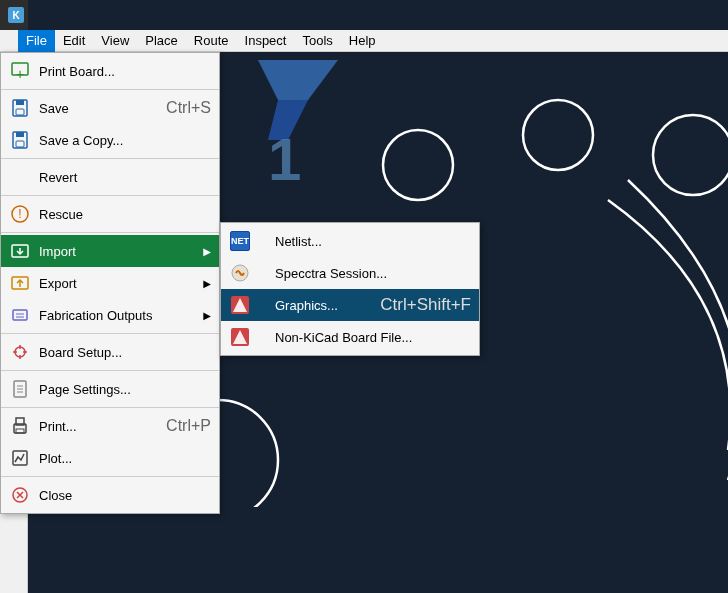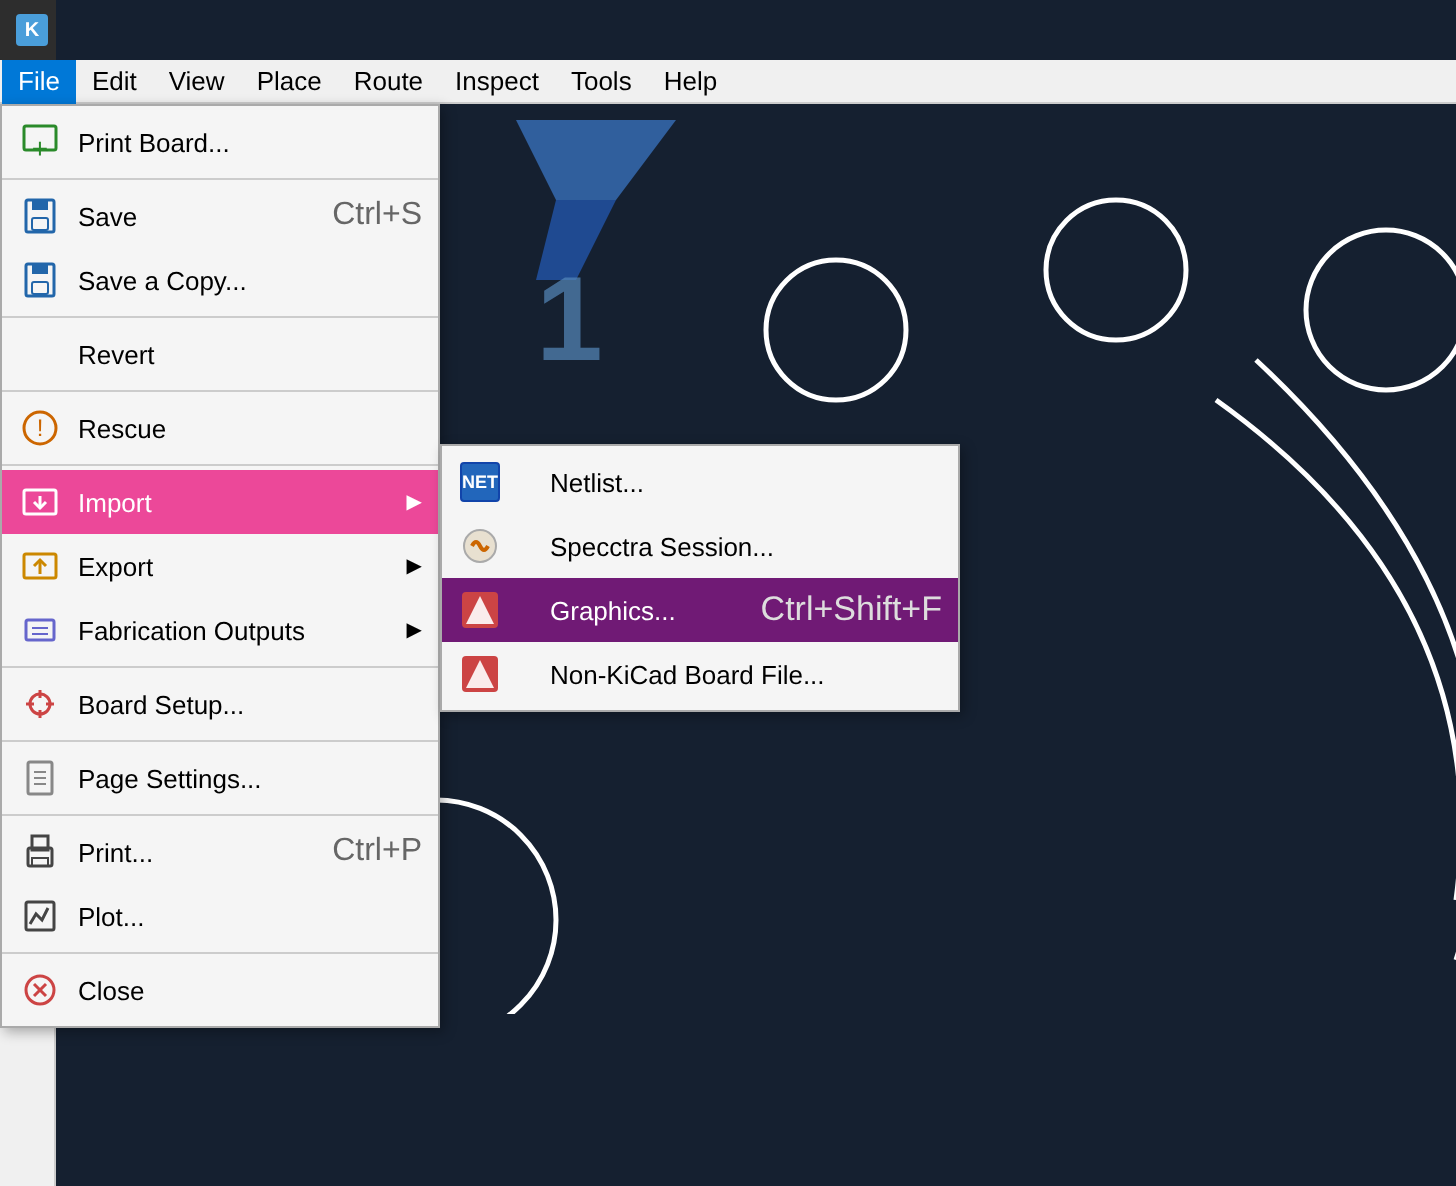--- a/index.html
+++ b/index.html
@@ -36,21 +36,21 @@
       font-weight: bold;
       color: white;
     }
 
     
     .menu-bar {
       height: 22px;
       background: #f0f0f0;
       display: flex;
       align-items: center;
-      padding: 0 1px;
+      padding: 0 18px;
       border-bottom: 1px solid #ccc;
       position: relative;
       z-index: 100;
     }
     .menu-item {
       padding: 2px 8px;
       cursor: pointer;
       color: #000;
       font-size: 13px;
       height: 22px;
@@ -155,21 +155,21 @@
     .dropdown-menu-item {
       display: flex;
       align-items: center;
       padding: 5px 8px;
       cursor: pointer;
       color: #000;
       position: relative;
       min-height: 28px;
     }
     .dropdown-menu-item.highlighted {
-      background: #ec4899;
+      background: #15803d;
       color: white;
     }
     .dropdown-menu-item .item-icon {
       width: 22px;
       height: 22px;
       margin-right: 8px;
       display: flex;
       align-items: center;
       justify-content: center;
       flex-shrink: 0;
@@ -205,21 +205,21 @@
     }
     .submenu-item {
       display: flex;
       align-items: center;
       padding: 5px 8px;
       cursor: pointer;
       color: #000;
       min-height: 28px;
     }
     .submenu-item.highlighted {
-      background: #701a75;
+      background: #0c4a6e;
       color: white;
     }
     .submenu-item .item-icon {
       width: 22px;
       height: 22px;
       margin-right: 8px;
       display: flex;
       align-items: center;
       justify-content: center;
       flex-shrink: 0;

